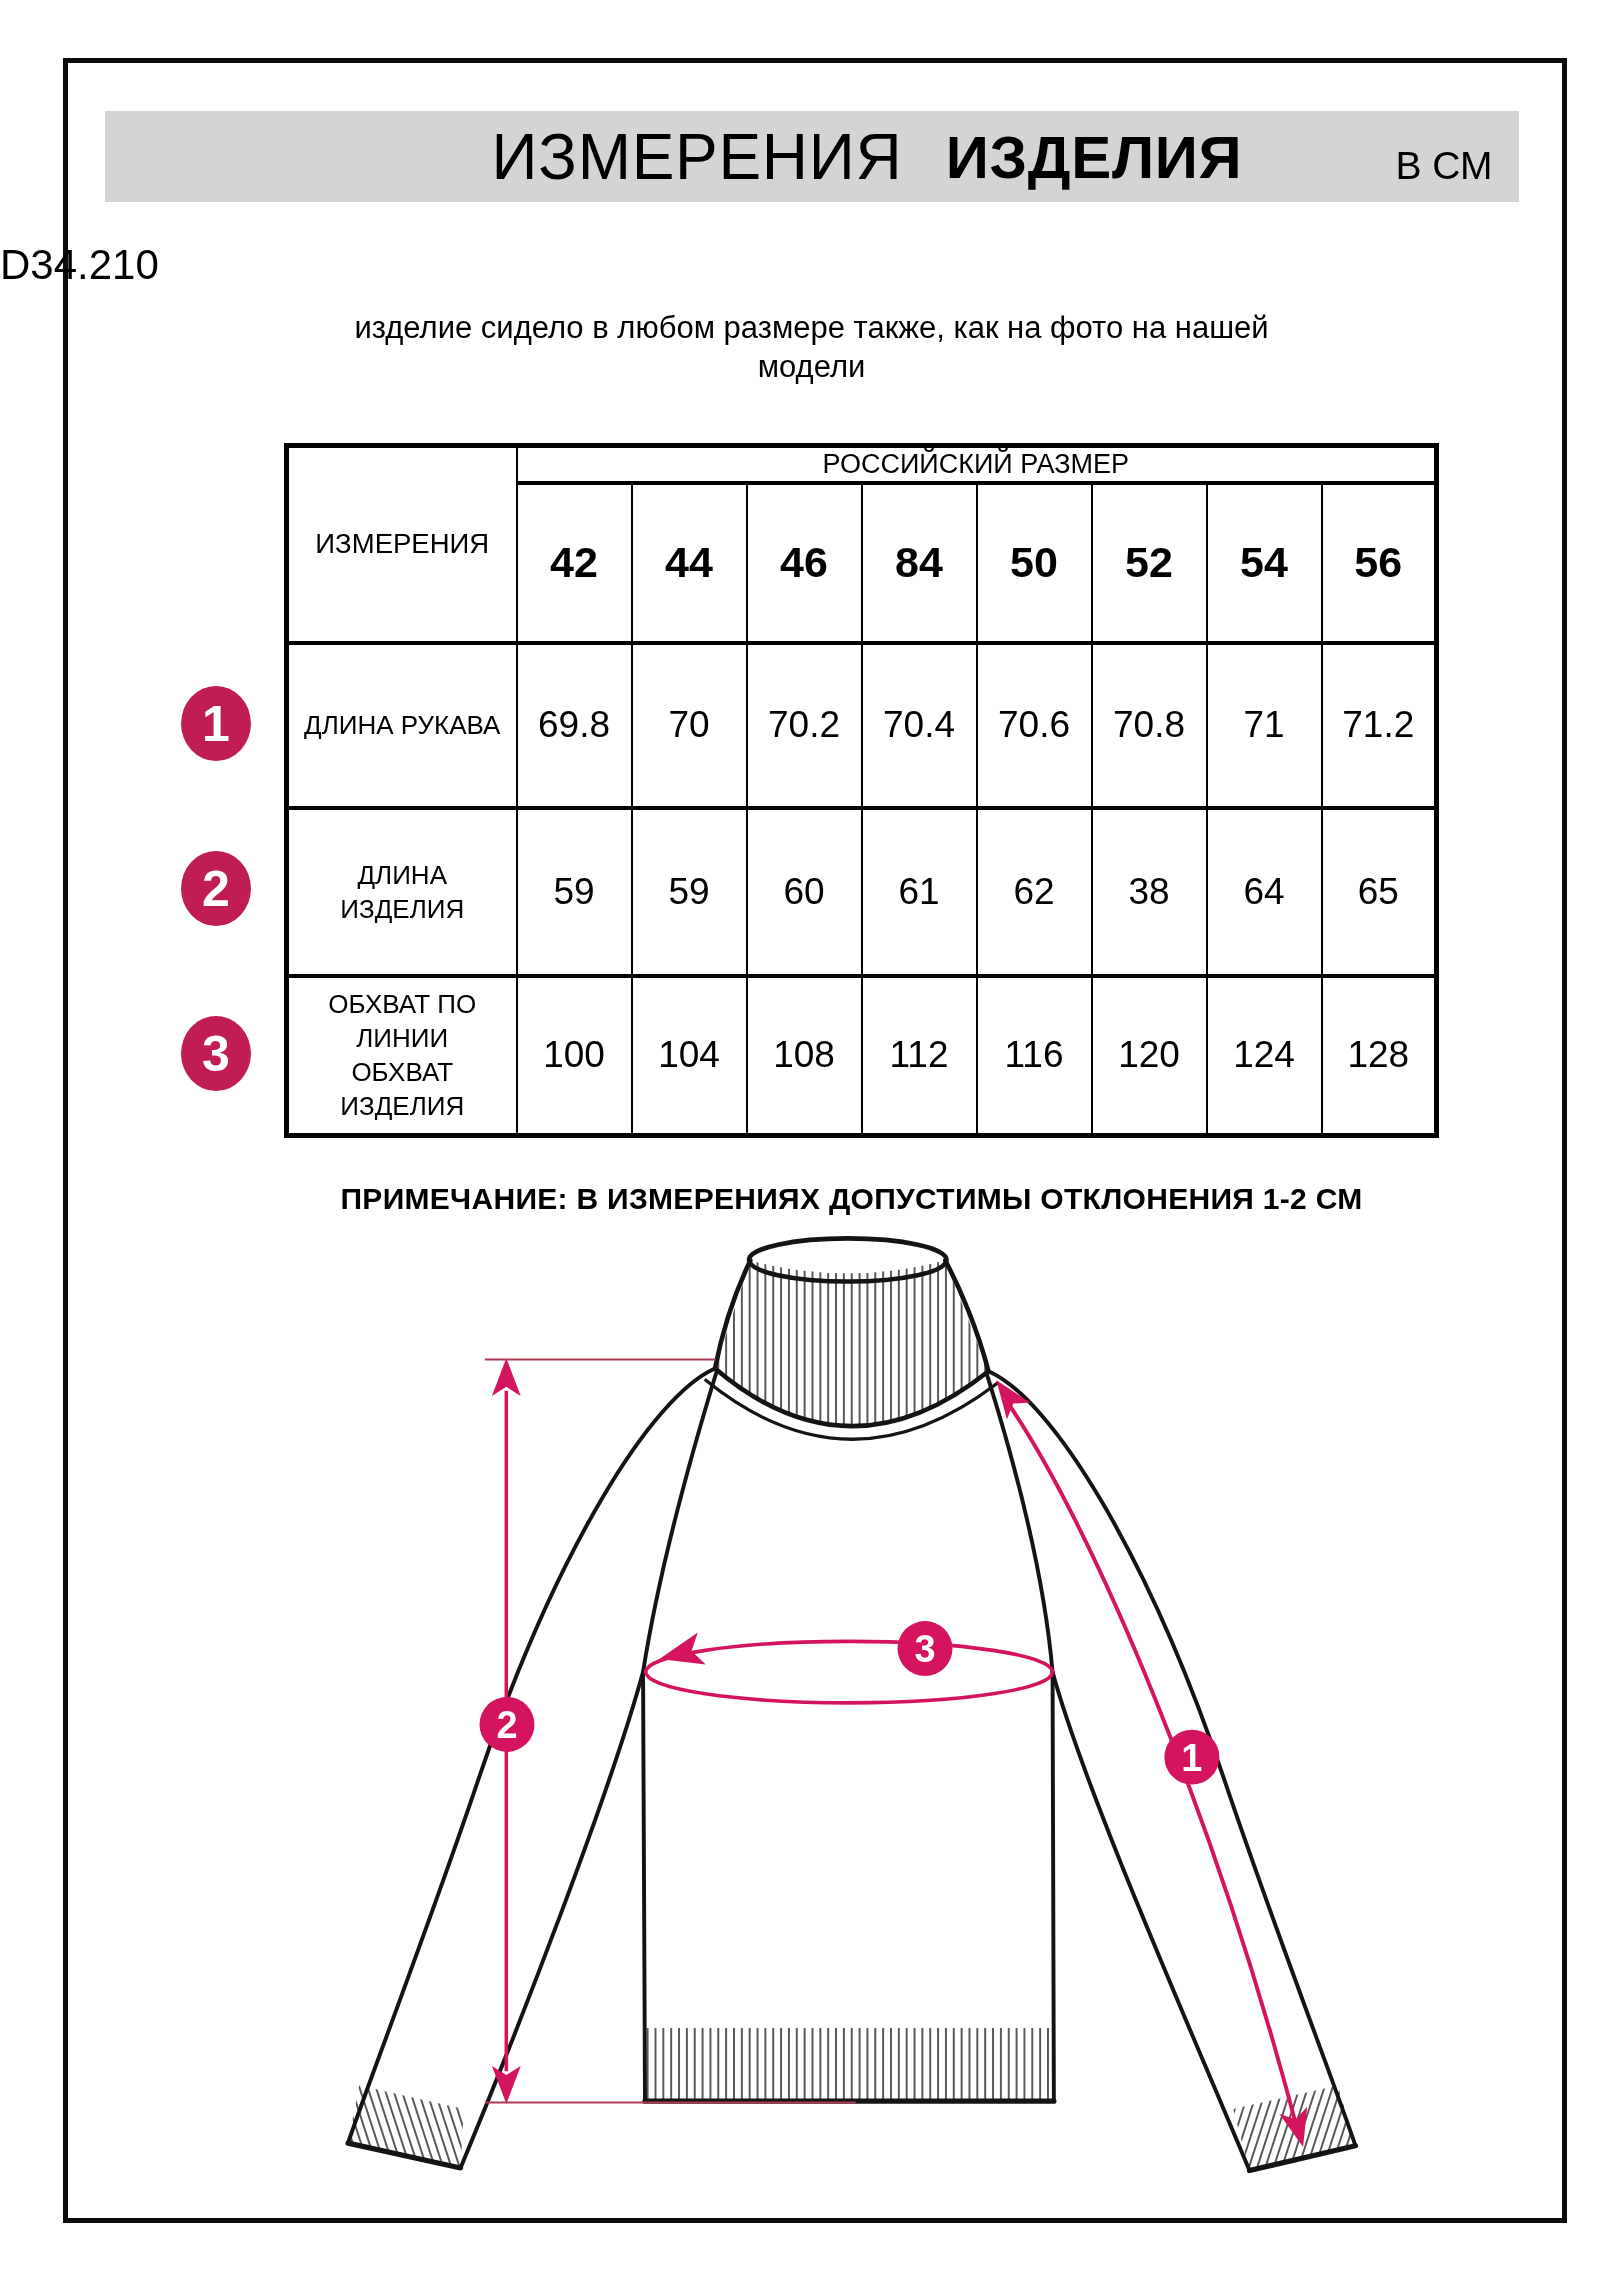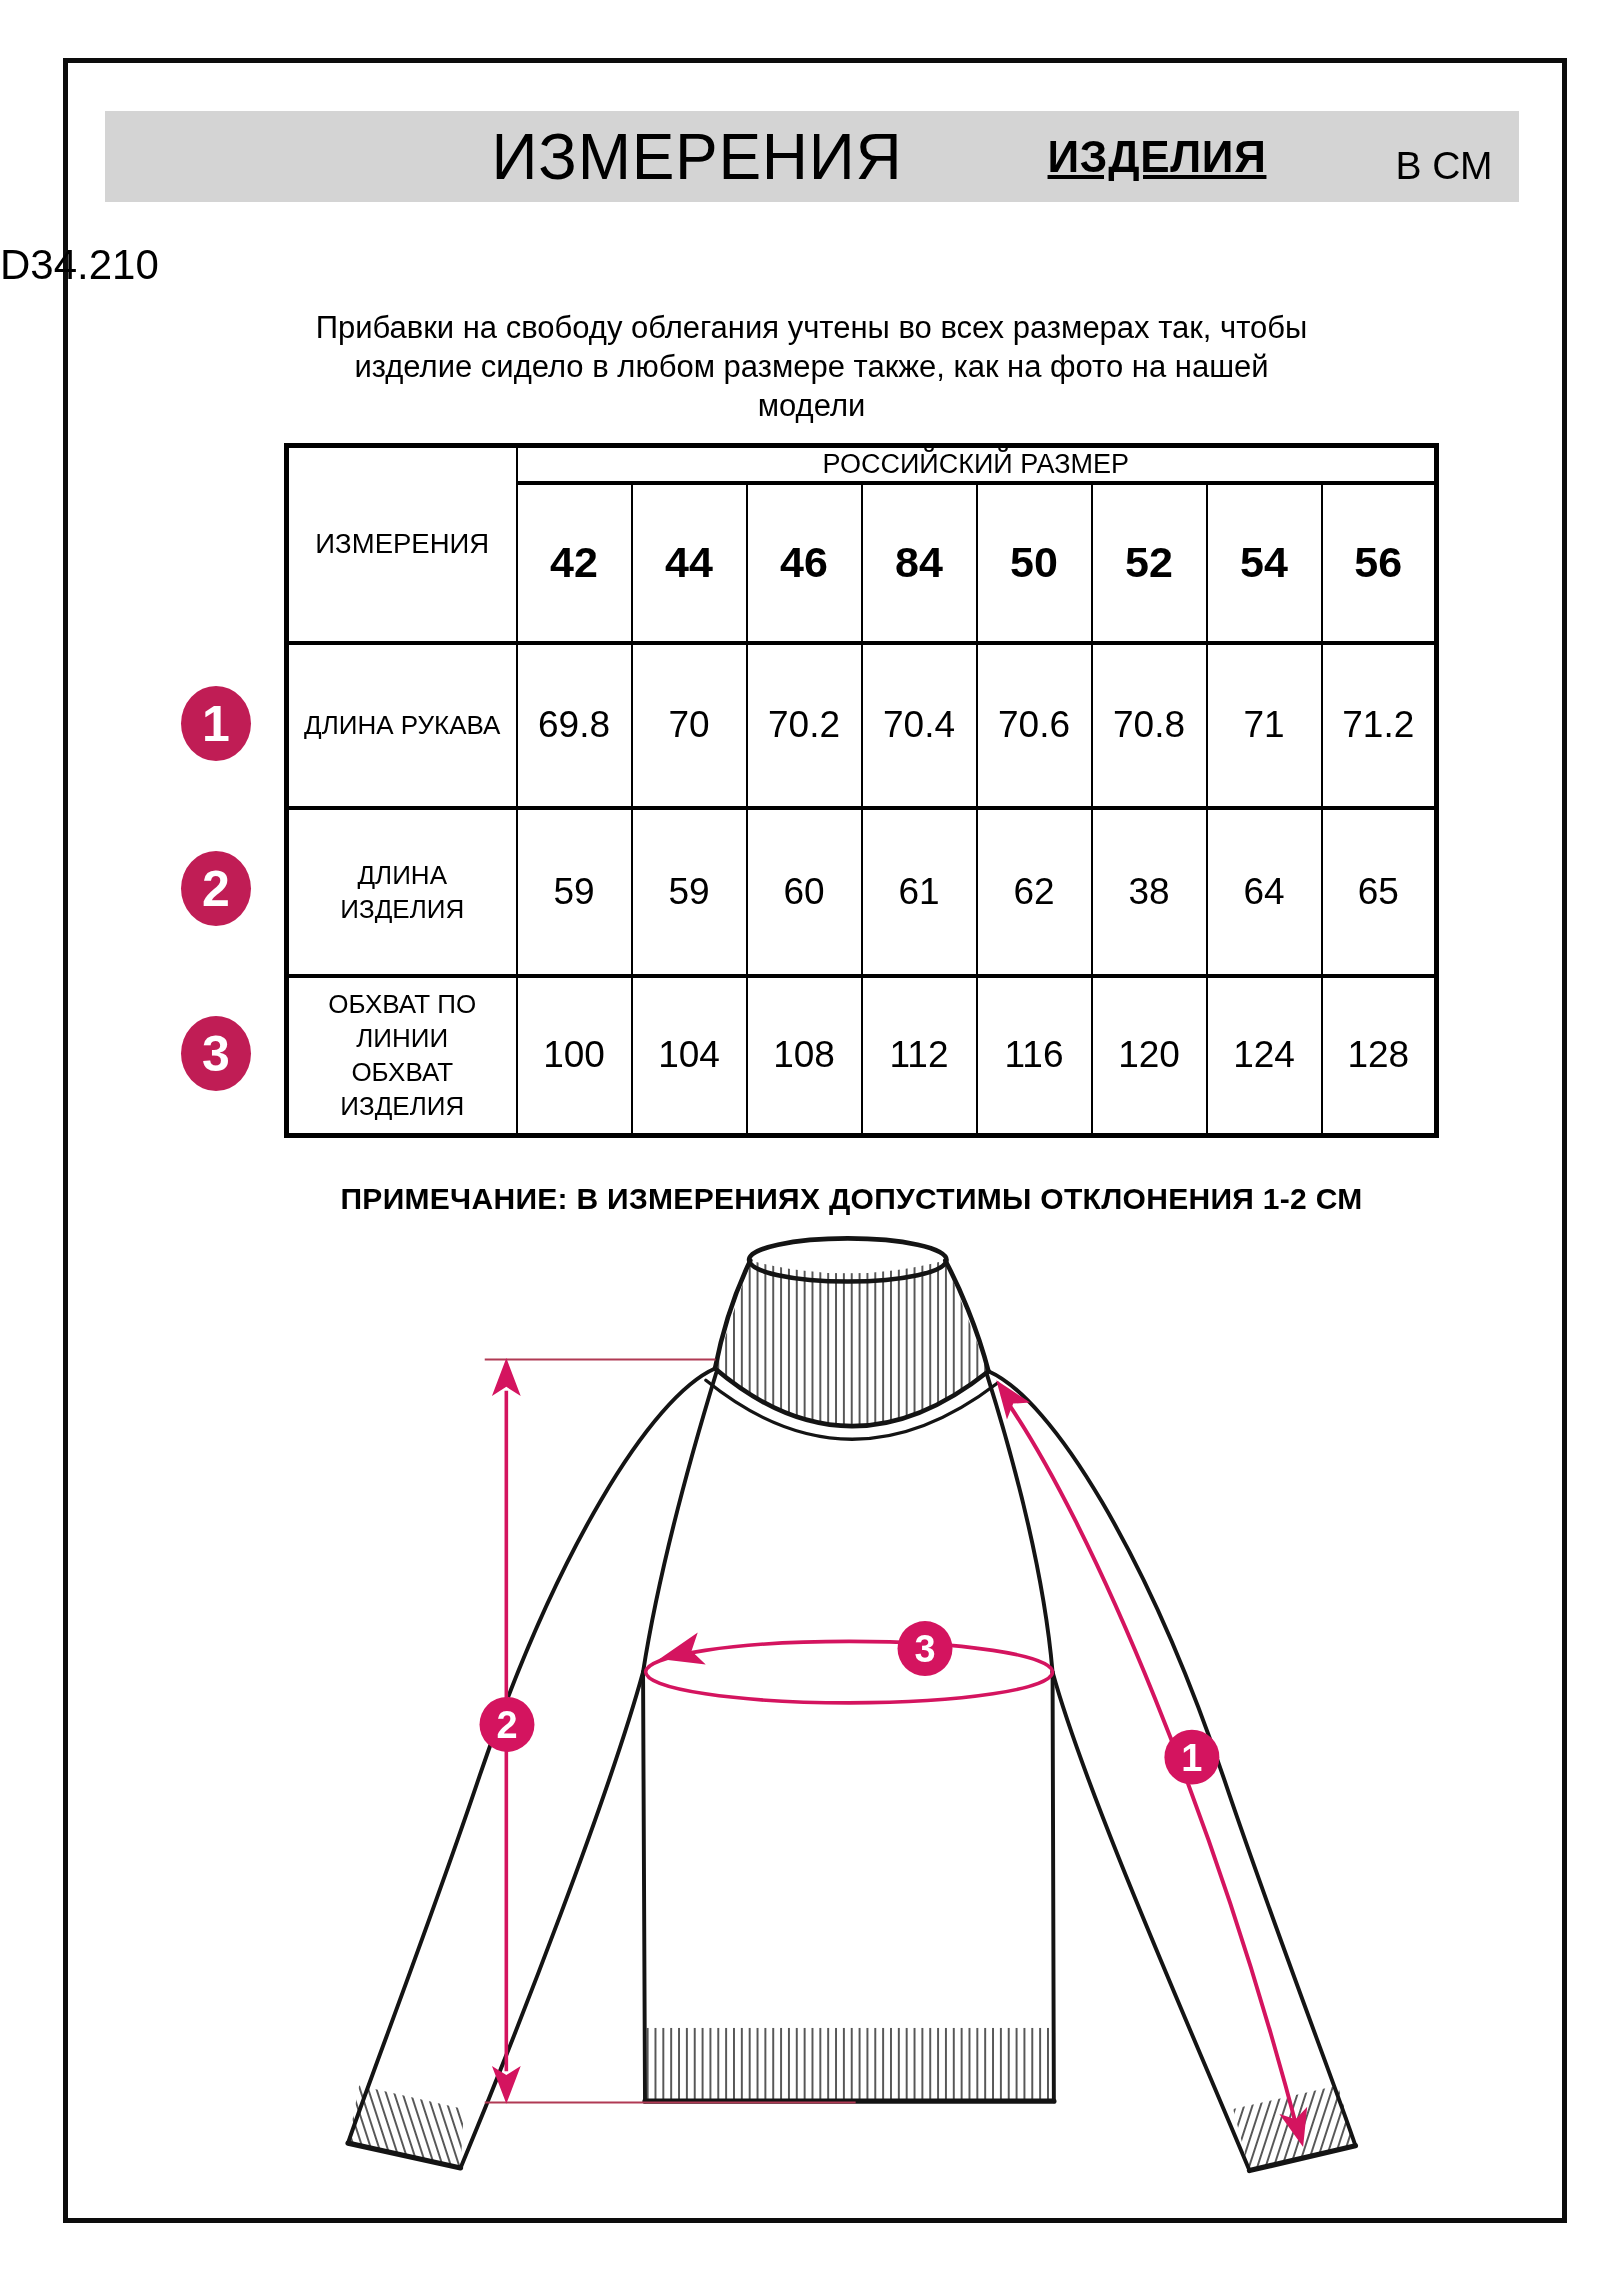--- a/index.html
+++ b/index.html
@@ -12,21 +12,21 @@
     position:absolute; left:63px; top:58px; width:1504px; height:2165px;
     border:5.9px solid #0c0c0c; background:#fff;
   }
   
   .banner {
     position:absolute; left:105px; top:111px; width:1414px; height:91px;
     background:#d4d4d4;
   }
   .banner .t { position:absolute; top:50%; transform:translate(-50%,-50%); white-space:nowrap; }
   .t-main   { left:592px;  font-size:64px; font-weight:400; letter-spacing:0.7px; }
-  .t-bold   { left:1052px; font-size:44px; font-weight:700; letter-spacing:0.7px;text-decoration:underline; }
+  .t-bold   { left:989px; font-size:60px; font-weight:700; letter-spacing:0.7px; }
   .t-unit   { left:1339px; font-size:39px; font-weight:400; margin-top:9.2px; }
   
   .code {
     position:absolute; left:0; top:241px; width:1623px; 
     font-size:42px; font-weight:400;
   }
   .intro {
     position:absolute; left:0; top:308px; width:1623px; text-align:center;
     font-size:31px; line-height:39px; font-weight:400;
   }
@@ -78,21 +78,20 @@
 <div class="page-frame"></div>
 
 <div class="banner">
   <span class="t t-main">ИЗМЕРЕНИЯ</span>
   <span class="t t-bold">ИЗДЕЛИЯ</span>
   <span class="t t-unit">В СМ</span>
 </div>
 
 <div class="code">D34.210</div>
 <div class="intro">
-  <div>Прибавки на свободу облегания учтены во всех размерах так, чтобы</div>
   <div>изделие сидело в любом размере также, как на фото на нашей</div>
   <div>модели</div>
 </div>
 
 <table class="size-table">
   <colgroup>
     <col style="width:230px">
     <col style="width:115px">
       <col style="width:115px">
       <col style="width:115px">

